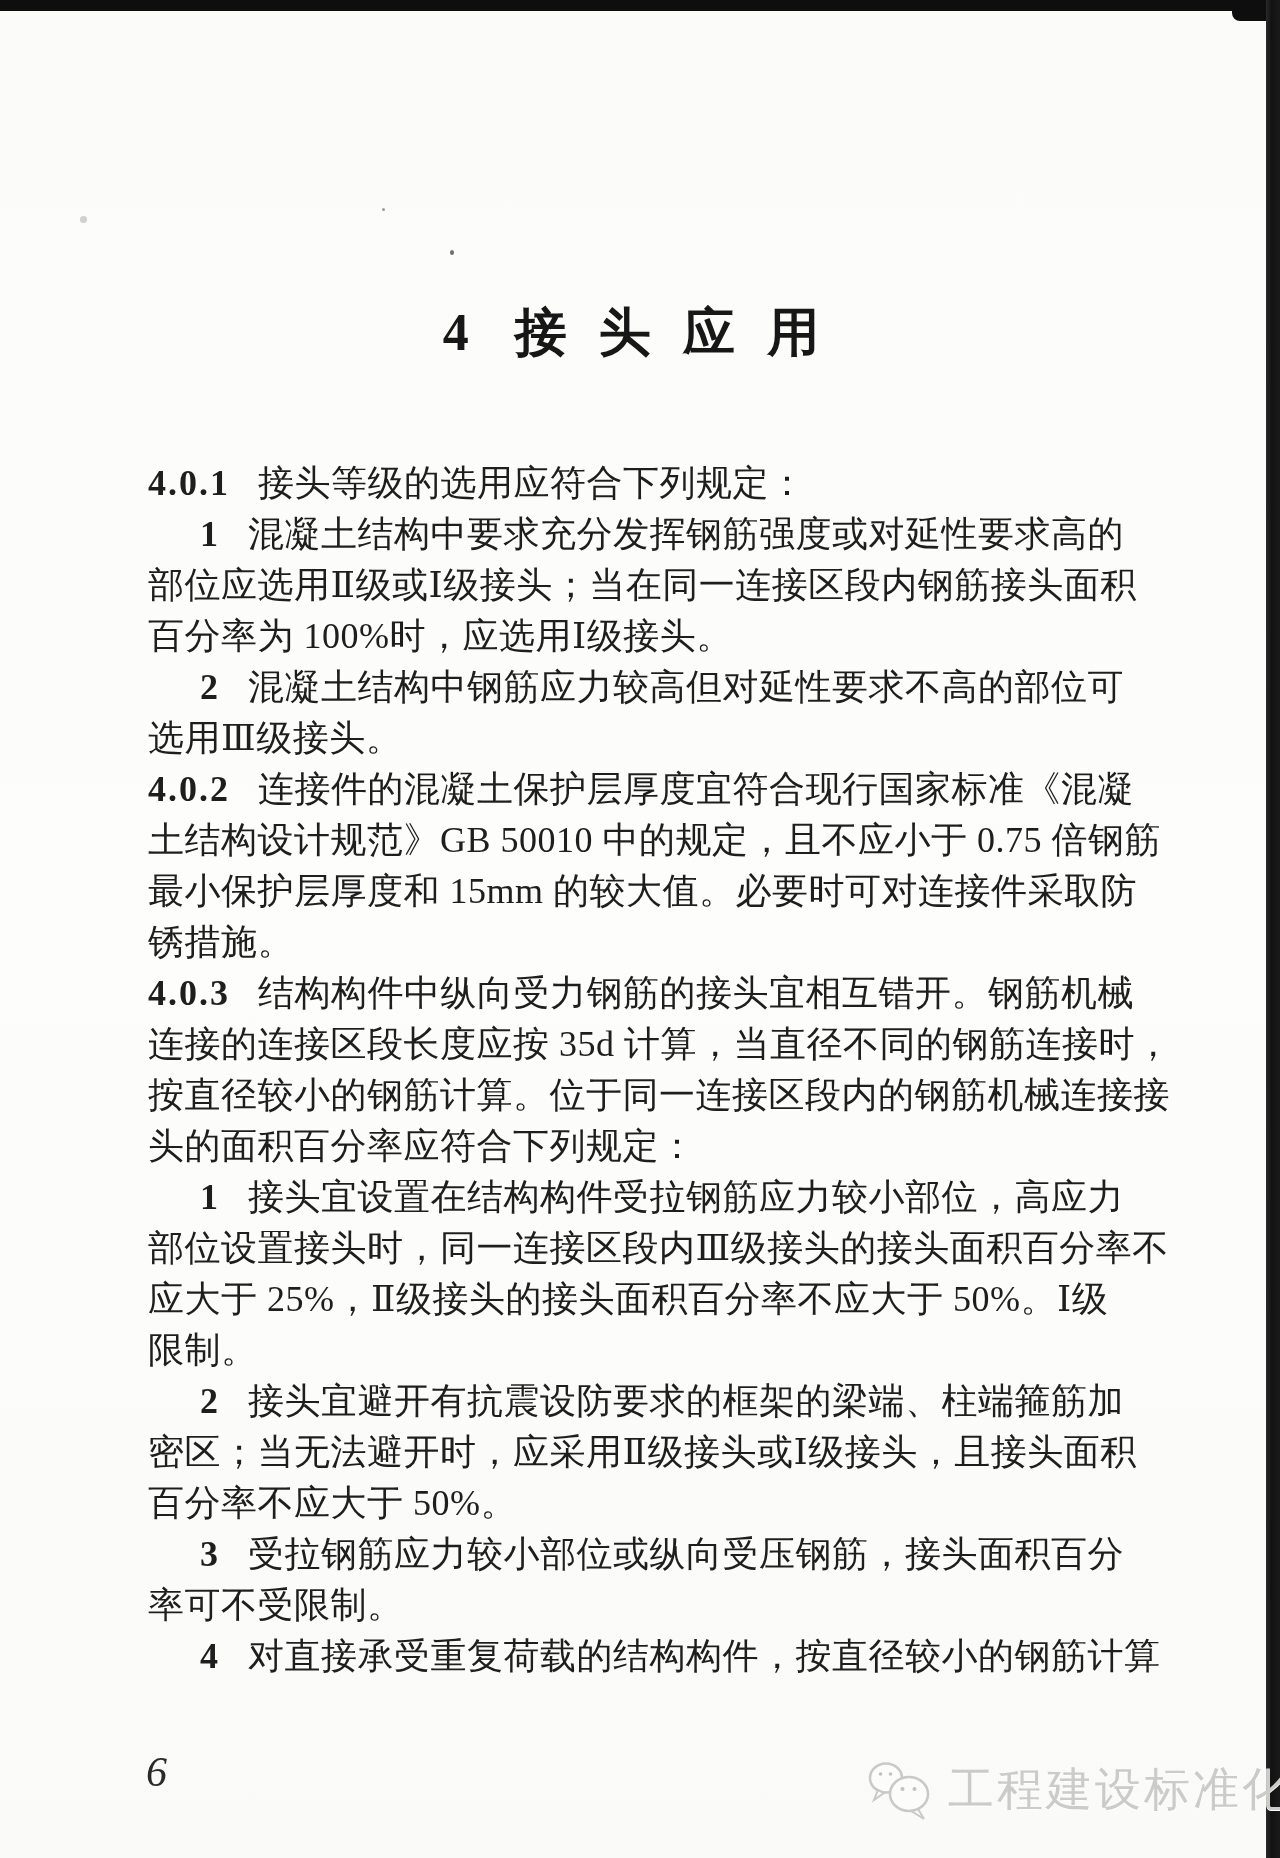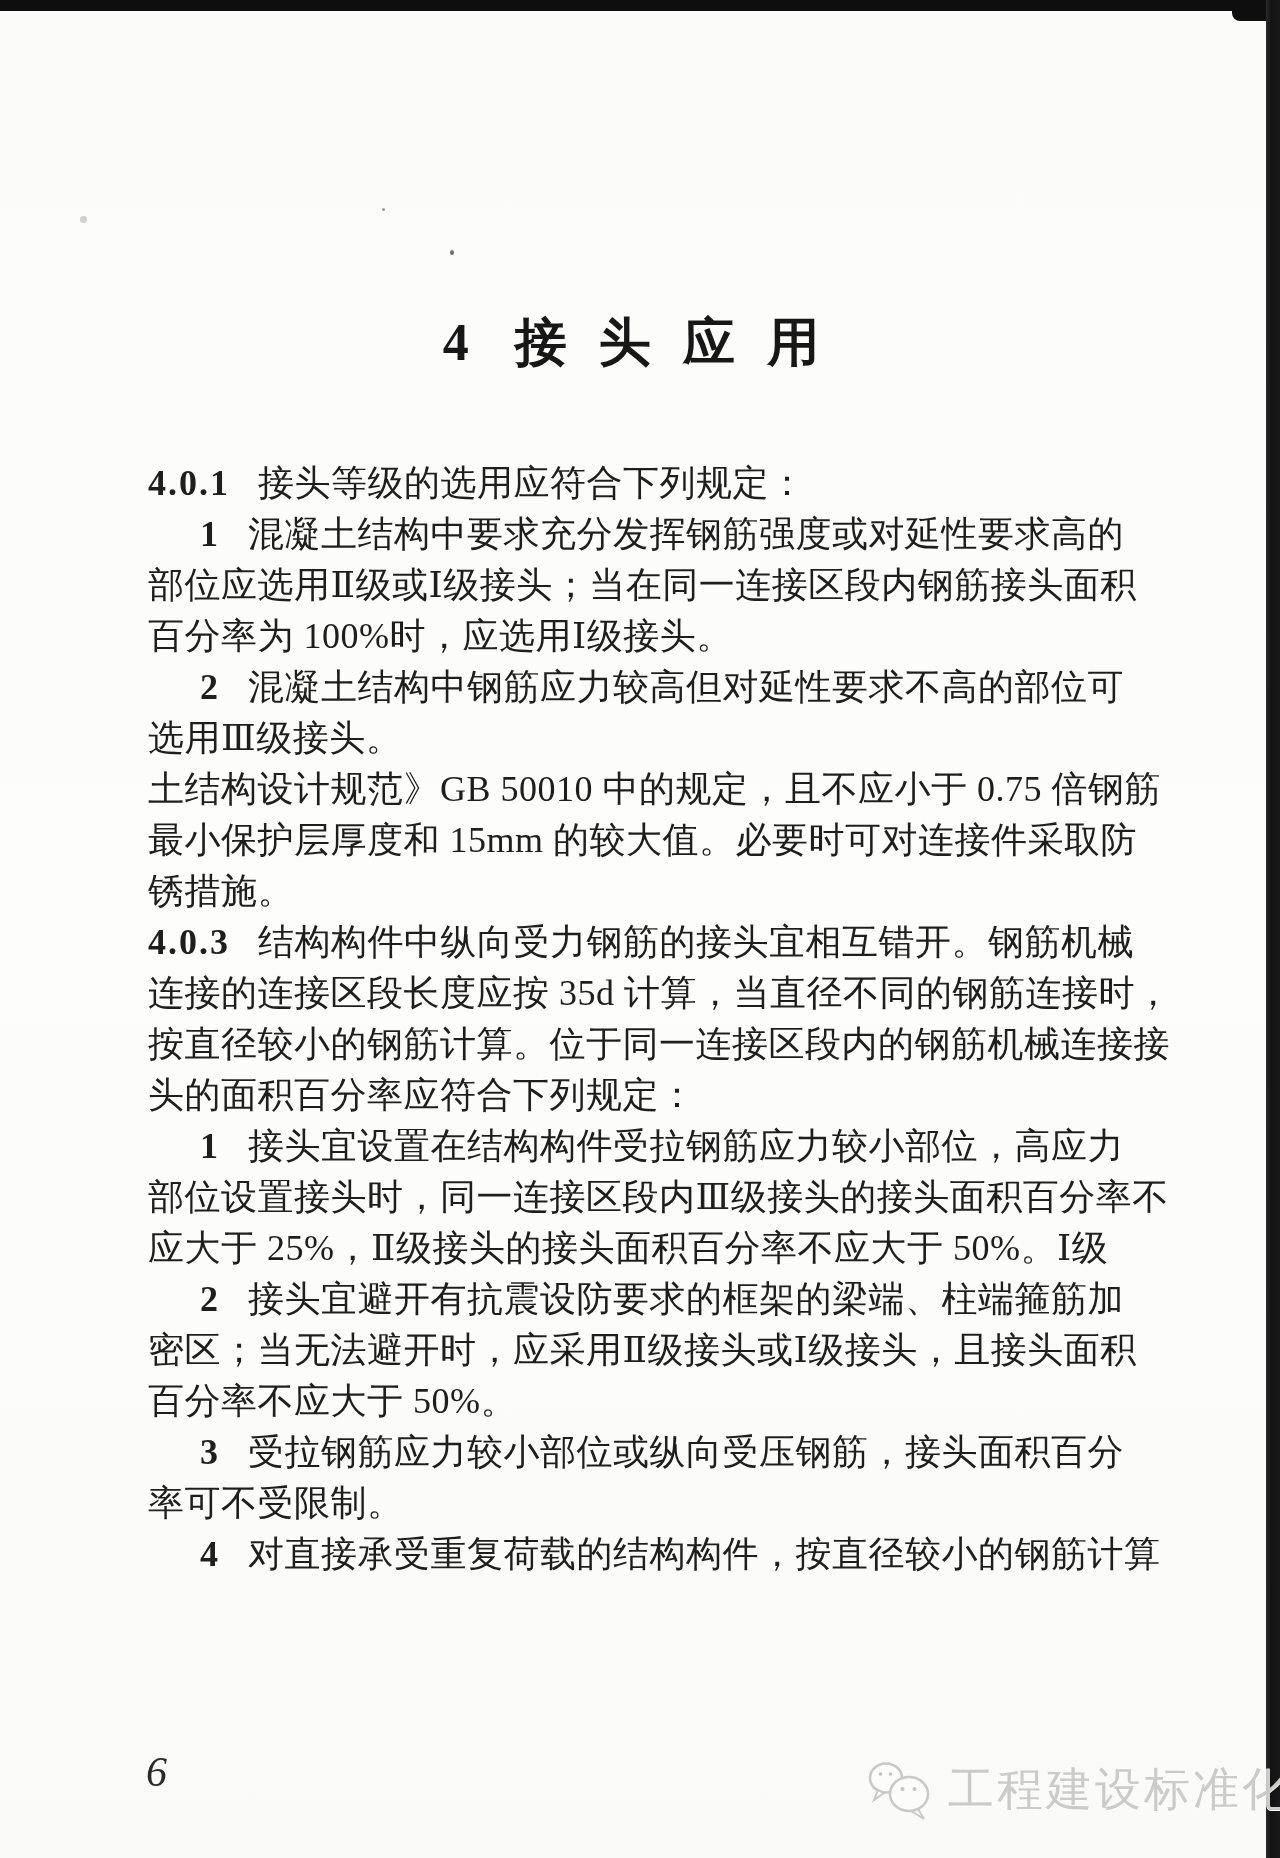--- a/index.html
+++ b/index.html
@@ -26,21 +26,21 @@
     position:absolute;top:0;right:0;width:14px;height:1858px;
     background:linear-gradient(90deg,#2a2a2a 0%,#121212 40%,#1a1a1a 100%);
   }
   .scan-speck{position:absolute;border-radius:50%;}
   .speck-1{left:80px;top:216px;width:7px;height:7px;background:#b9b9b9;opacity:.65;}
   .speck-2{left:450px;top:250px;width:4px;height:5px;background:#6e6e6e;}
   .speck-3{left:382px;top:208px;width:3px;height:3px;background:#9a9a9a;}
 
   
   .chapter-title{
-    position:absolute;top:308px;left:0;right:18px;
+    position:absolute;top:298px;left:0;right:18px;
     text-align:center;font-weight:bold;font-size:52px;
     white-space:nowrap;color:#171717;
   }
   .chapter-num{display:inline-block;margin-right:46px;letter-spacing:0;}
   .chapter-text{display:inline-block;letter-spacing:.62em;margin-right:-.62em;}
 
   
   .page-body{
     position:absolute;top:458px;left:148px;width:1000px;
     font-size:36px;color:#1e1e1e;
@@ -92,20 +92,21 @@
   <div class="line indent-item"><span class="num">1</span><span class="txt">混凝土结构中要求充分发挥钢筋强度或对延性要求高的</span></div>
 
   <div class="line indent-flush"><span class="num"></span><span class="txt">部位应选用Ⅱ级或Ⅰ级接头；当在同一连接区段内钢筋接头面积</span></div>
 
   <div class="line indent-flush"><span class="num"></span><span class="txt">百分率为 100%时，应选用Ⅰ级接头。</span></div>
 
   <div class="line indent-item"><span class="num">2</span><span class="txt">混凝土结构中钢筋应力较高但对延性要求不高的部位可</span></div>
 
   <div class="line indent-flush"><span class="num"></span><span class="txt">选用Ⅲ级接头。</span></div>
 
+  <div class="line indent-clause"><span class="num">4.0.2</span><span class="txt">连接件的混凝土保护层厚度宜符合现行国家标准《混凝</span></div>
 
   <div class="line indent-flush"><span class="num"></span><span class="txt">土结构设计规范》GB 50010 中的规定，且不应小于 0.75 倍钢筋</span></div>
 
   <div class="line indent-flush"><span class="num"></span><span class="txt">最小保护层厚度和 15mm 的较大值。必要时可对连接件采取防</span></div>
 
   <div class="line indent-flush"><span class="num"></span><span class="txt">锈措施。</span></div>
 
   <div class="line indent-clause"><span class="num">4.0.3</span><span class="txt">结构构件中纵向受力钢筋的接头宜相互错开。钢筋机械</span></div>
 
   <div class="line indent-flush"><span class="num"></span><span class="txt">连接的连接区段长度应按 35d 计算，当直径不同的钢筋连接时，</span></div>
@@ -114,20 +115,21 @@
 
   <div class="line indent-flush"><span class="num"></span><span class="txt">头的面积百分率应符合下列规定：</span></div>
 
   <div class="line indent-item"><span class="num">1</span><span class="txt">接头宜设置在结构构件受拉钢筋应力较小部位，高应力</span></div>
 
   <div class="line indent-flush"><span class="num"></span><span class="txt">部位设置接头时，同一连接区段内Ⅲ级接头的接头面积百分率不</span></div>
 
   <div class="line indent-flush"><span class="num"></span><span class="txt">应大于 25%，Ⅱ级接头的接头面积百分率不应大于 50%。Ⅰ级</span></div>
 
 
+  <div class="line indent-flush"><span class="num"></span><span class="txt">限制。</span></div>
 
   <div class="line indent-item"><span class="num">2</span><span class="txt">接头宜避开有抗震设防要求的框架的梁端、柱端箍筋加</span></div>
 
   <div class="line indent-flush"><span class="num"></span><span class="txt">密区；当无法避开时，应采用Ⅱ级接头或Ⅰ级接头，且接头面积</span></div>
 
   <div class="line indent-flush"><span class="num"></span><span class="txt">百分率不应大于 50%。</span></div>
 
   <div class="line indent-item"><span class="num">3</span><span class="txt">受拉钢筋应力较小部位或纵向受压钢筋，接头面积百分</span></div>
 
   <div class="line indent-flush"><span class="num"></span><span class="txt">率可不受限制。</span></div>

